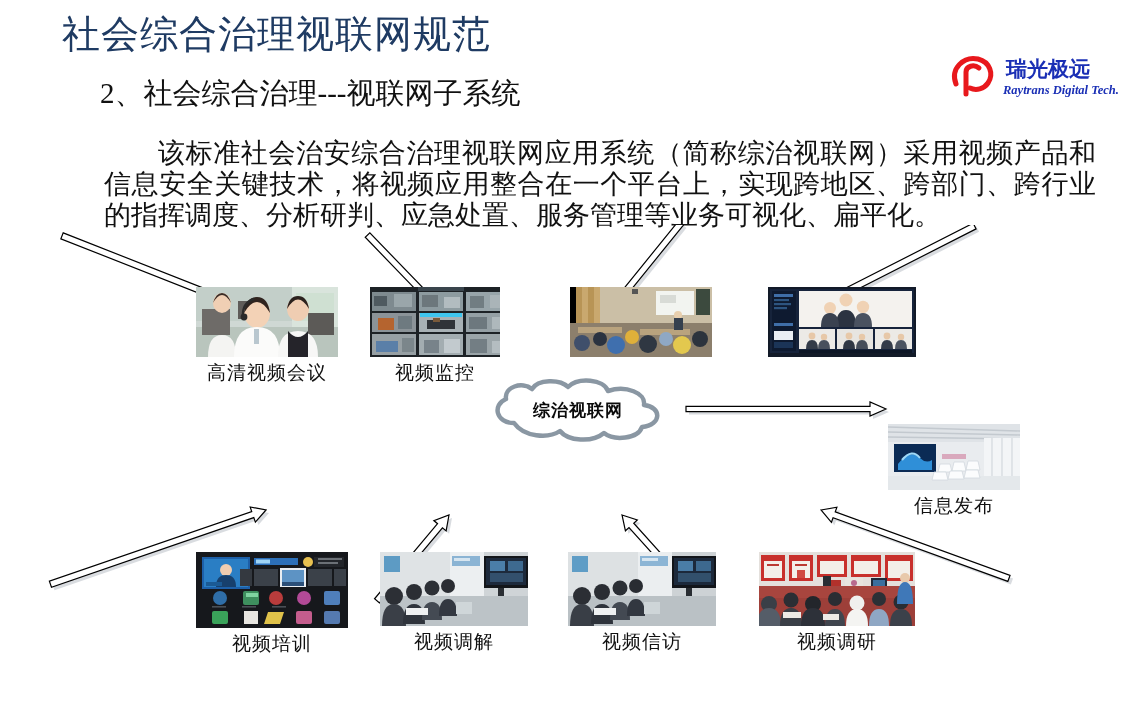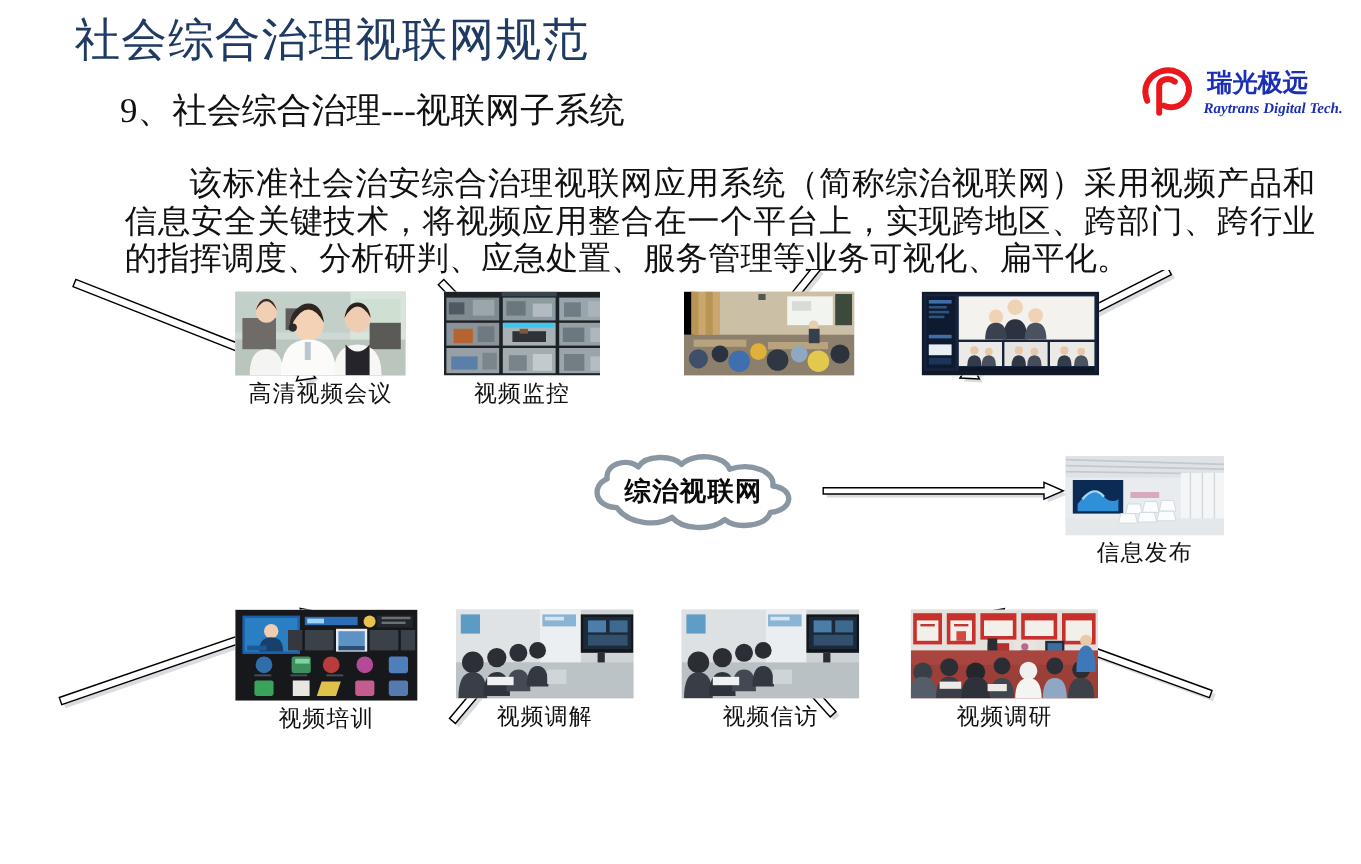--- a/index.html
+++ b/index.html
@@ -76,20 +76,21 @@
     left: 0; top: 0;
     width: 1134px;
     height: 400px;
     pointer-events: none;
   }
 
   
   .node {
     position: absolute;
     text-align: center;
+    margin-top: 44px;
   }
   .node .thumb {
     position: relative;
     overflow: hidden;
     background: #d8d8d8;
     display: block;
   }
   .node .thumb svg { display:block; }
   .node .caption {
     font-size: 19px;
@@ -108,21 +109,21 @@
   }
   .cloud-label {
     position: absolute;
     left: 0;
     top: 0;
     width: 196px;
     height: 66px;
     display: flex;
     align-items: center;
     justify-content: center;
-    font-size: 22px;
+    font-size: 17px;
     font-weight: bold;
     color: #0b0b0b;
     letter-spacing: 1px;
     font-family: Liberation Sans, sans-serif;
   }
 </style>
 </head>
 <body>
 
 <div class="slide-title">社会综合治理视联网规范</div>
@@ -131,21 +132,21 @@
   <svg width="180" height="56" viewBox="0 0 180 56" xmlns="http://www.w3.org/2000/svg">
     <g>
       <path d="M10 34 C4 18, 18 6, 32 9 C44 12, 48 24, 42 33 C38 39, 30 41, 24 38" fill="none" stroke="#e8181c" stroke-width="5" stroke-linecap="round"></path>
       <path d="M20 44 L20 22 C20 16, 28 14, 33 18" fill="none" stroke="#e8181c" stroke-width="5" stroke-linecap="round"></path>
     </g>
     <text x="60" y="26" font-family="Liberation Serif, serif" font-size="21" font-weight="bold" fill="#1a2fb5">瑞光极远</text>
     <text x="57" y="44" font-family="Liberation Serif, serif" font-size="12.5" font-style="italic" font-weight="bold" fill="#1a2fb5">Raytrans Digital Tech.</text>
   </svg>
 </div>
 
-<div class="section-heading">9、社会综合治理---视联网子系统</div>
+<div class="section-heading">2、社会综合治理---视联网子系统</div>
 
 <div class="body-paragraph">该标准社会治安综合治理视联网应用系统（简称综治视联网）采用视频产品和信息安全关键技术，将视频应用整合在一个平台上，实现跨地区、跨部门、跨行业的指挥调度、分析研判、应急处置、服务管理等业务可视化、扁平化。</div>
 
 <div class="diagram">
 
   <svg class="arrows-layer" viewBox="0 0 1134 400" xmlns="http://www.w3.org/2000/svg">
     <defs>
       <g id="unused"></g>
     </defs>
     <g fill="#ffffff" stroke="#000000" stroke-width="1.2" stroke-linejoin="miter">

